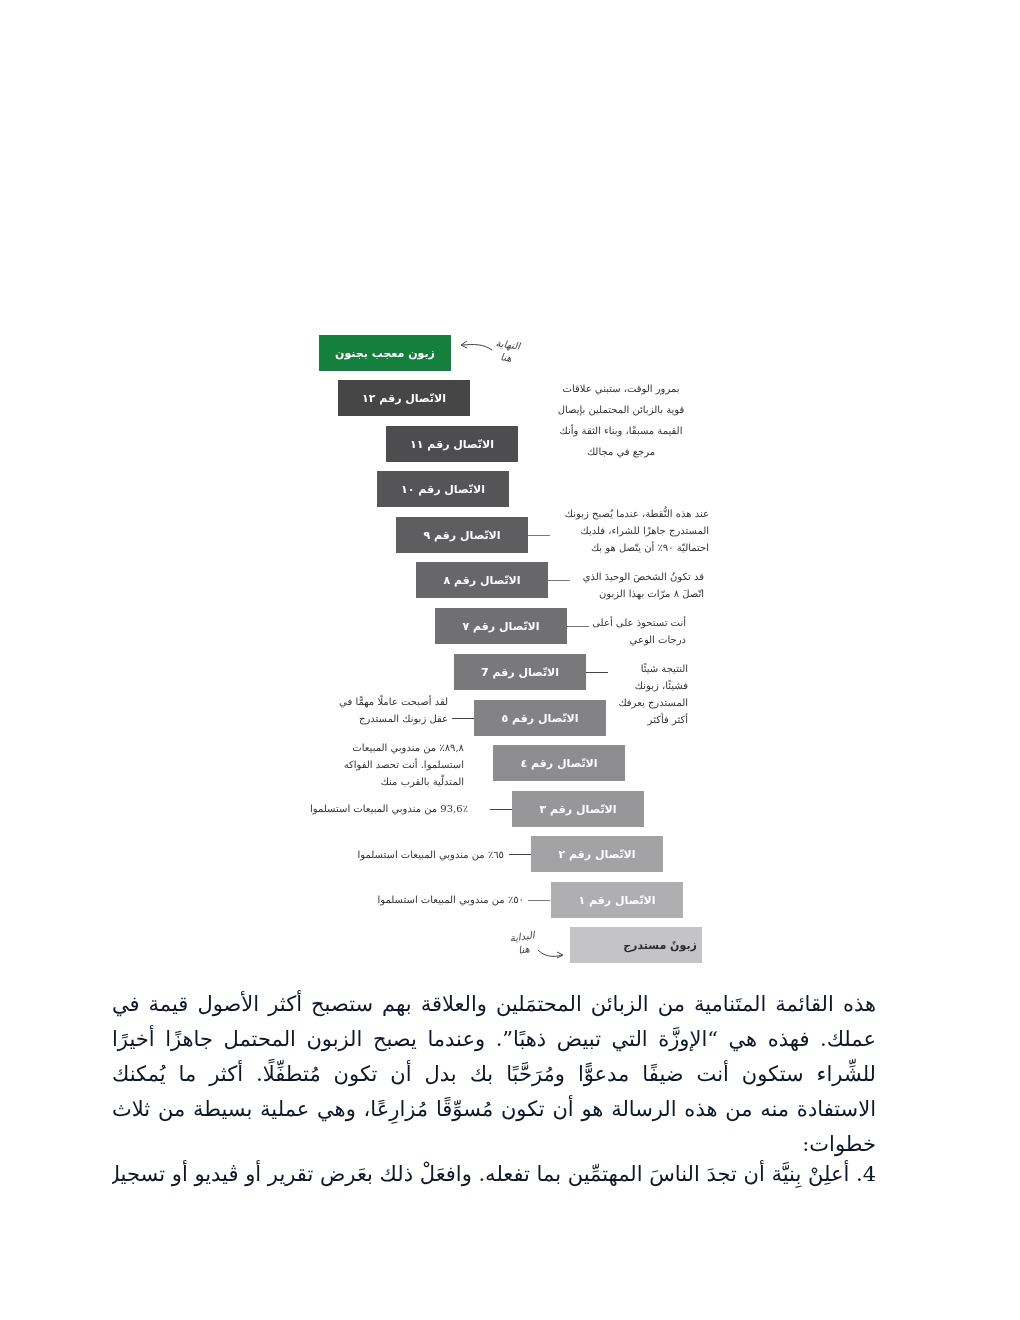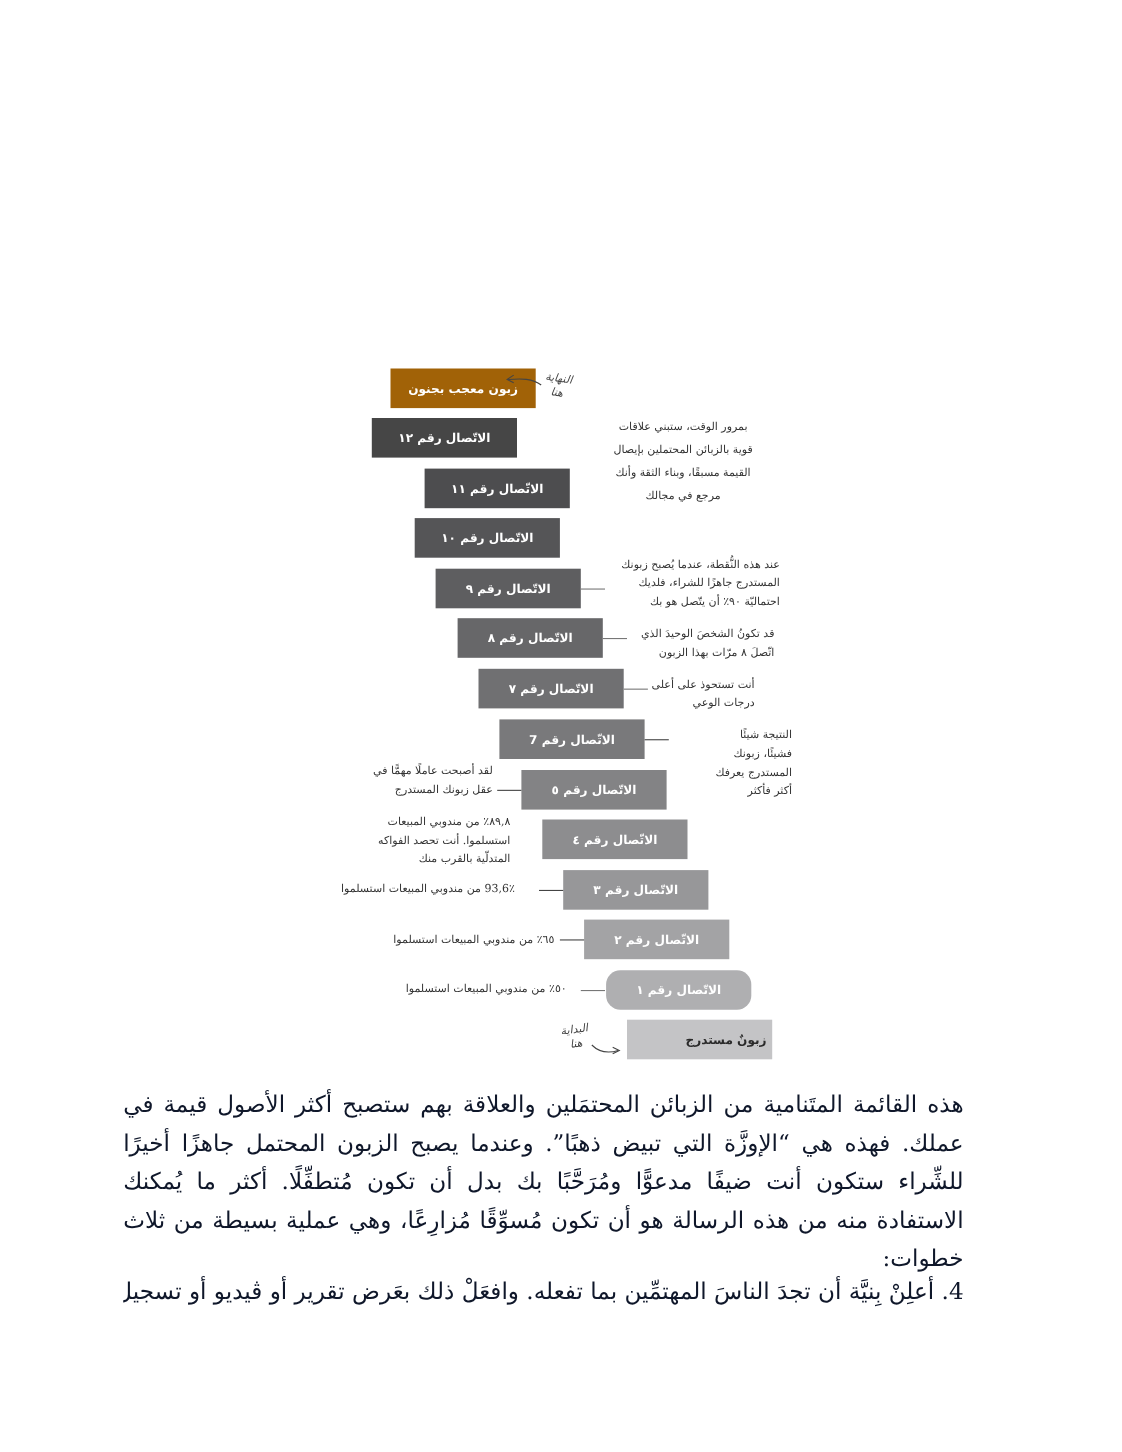--- a/index.html
+++ b/index.html
@@ -13,21 +13,21 @@
   .line { position:absolute; height:1px; background:#777; }
   .hand { position:absolute; direction:rtl; font-family:"DejaVu Serif", serif; font-style:italic; font-size:10px; line-height:13px; color:#444; text-align:center; }
   .arrow { position:absolute; }
   .para { position:absolute; left:112px; width:764px; direction:rtl; text-align:justify; text-align-last:right;
           font-family:"DejaVu Serif", serif; font-size:21px; line-height:35px; color:#0f172a; }
 </style>
 </head>
 <body>
 
 <div>
-  <div class="box" style="left:319px; top:335px; background:#a16207;margin-left:36px;">
+  <div class="box" style="left:319px; top:335px; background:#15803d;">
       <span>زبون معجب بجنون</span>
     </div>
   <div class="box" style="left:338px; top:380px; background:#464646;">
       <span>الاتّصال رقم ١٢</span>
     </div>
   <div class="box" style="left:358px; top:426px; background:#4d4d4f;margin-left:28px;">
       <span>الاتّصال رقم ١١</span>
     </div>
   <div class="box" style="left:377px; top:471px; background:#555557;">
       <span>الاتّصال رقم ١٠</span>
@@ -49,21 +49,21 @@
     </div>
   <div class="box" style="left:493px; top:745px; background:#8d8d8f;">
       <span>الاتّصال رقم ٤</span>
     </div>
   <div class="box" style="left:512px; top:791px; background:#979799;">
       <span>الاتّصال رقم ٣</span>
     </div>
   <div class="box" style="left:531px; top:836px; background:#a3a3a5;">
       <span>الاتّصال رقم ٢</span>
     </div>
-  <div class="box" style="left:551px; top:882px; background:#afafb1;border-radius:13px;">
+  <div class="box" style="left:551px; top:882px; background:#afafb1;">
       <span>الاتّصال رقم ١</span>
     </div>
   <div class="box dark-text" style="left:570px; top:927px; background:#c4c4c6;">
       <span>زبونٌ مستدرج</span>
     </div>
 
   <svg class="arrow" style="left:458px; top:338px;" width="36" height="16" viewBox="0 0 36 16">
     <path d="M34 12 C 26 6, 16 6, 4 7" stroke="#444" stroke-width="1" fill="none"></path>
     <path d="M9 3 L3 7 L9 10" stroke="#444" stroke-width="1" fill="none"></path>
   </svg>
@@ -80,31 +80,31 @@
   <div class="line" style="left:528px; top:535px; width:22px;"></div>
   <div class="note" style="left:554px; top:505px; width:155px;">عند هذه النُّقطة، عندما يُصبح زبونك المستدرج جاهزًا للشراء، فلديك احتماليّة ٩٠٪ أن يتّصل هو بك</div>
 
   <div class="line" style="left:548px; top:580px; width:22px;"></div>
   <div class="note" style="left:572px; top:568px; width:132px;">قد تكونُ الشخصَ الوحيدَ الذي اتّصلَ ٨ مرّات بهذا الزبون</div>
 
   <div class="line" style="left:567px; top:626px; width:22px;"></div>
   <div class="note" style="left:590px; top:614px; width:96px;">أنت تستحوذ على أعلى درجات الوعي</div>
 
   <div class="line" style="left:586px; top:672px; width:22px; background:#444;"></div>
-  <div class="note" style="left:612px; top:660px; width:76px;margin-left:32px;">النتيجة شيئًا فشيئًا، زبونك المستدرج يعرفك أكثر فأكثر</div>
+  <div class="note" style="left:612px; top:660px; width:76px;">النتيجة شيئًا فشيئًا، زبونك المستدرج يعرفك أكثر فأكثر</div>
 
   <div class="note" style="left:328px; top:693px; width:120px;">لقد أصبحت عاملًا مهمًّا في عقل زبونك المستدرج</div>
   <div class="line" style="left:452px; top:718px; width:22px; background:#444;"></div>
 
   <div class="note" style="left:330px; top:739px; width:134px;">٨٩,٨٪ من مندوبي المبيعات استسلموا. أنت تحصد الفواكه المتدلّية بالقرب منك</div>
 
   <div class="note" style="left:300px; top:800px; width:168px;">93,6٪ من مندوبي المبيعات استسلموا</div>
   <div class="line" style="left:490px; top:809px; width:22px; background:#444;"></div>
 
   <div class="note" style="left:340px; top:846px; width:164px;">٦٥٪ من مندوبي المبيعات استسلموا</div>
   <div class="line" style="left:509px; top:854px; width:22px; background:#444;"></div>
 
-  <div class="note" style="left:360px; top:891px; width:164px;text-align:center;">٥٠٪ من مندوبي المبيعات استسلموا</div>
+  <div class="note" style="left:360px; top:891px; width:164px;">٥٠٪ من مندوبي المبيعات استسلموا</div>
   <div class="line" style="left:528px; top:900px; width:22px;"></div>
 </div>
 
 <div class="para" style="top:987px;">هذه القائمة المتَنامية من الزبائن المحتمَلين والعلاقة بهم ستصبح أكثر الأصول قيمة في عملك. فهذه هي “الإوزَّة التي تبيض ذهبًا”. وعندما يصبح الزبون المحتمل جاهزًا أخيرًا للشِّراء ستكون أنت ضيفًا مدعوًّا ومُرَحَّبًا بك بدل أن تكون مُتطفِّلًا. أكثر ما يُمكنك الاستفادة منه من هذه الرسالة هو أن تكون مُسوِّقًا مُزارِعًا، وهي عملية بسيطة من ثلاث خطوات:</div>
 <div class="para" style="top:1157px; height:35px; overflow:hidden; white-space:nowrap; text-align:right;">4. أعلِنْ بِنيَّة أن تجدَ الناسَ المهتمِّين بما تفعله. وافعَلْ ذلك بعَرض تقرير أو ڤيديو أو تسجيل صوتيٍّ أو ما</div>
 
 </body></html>

